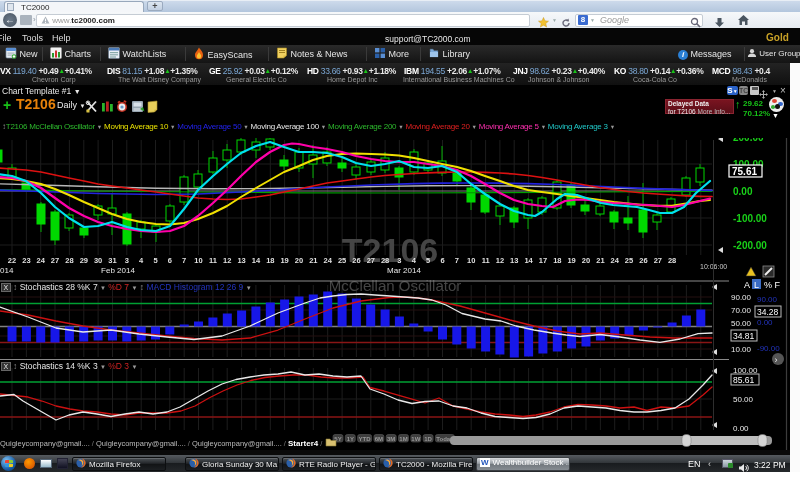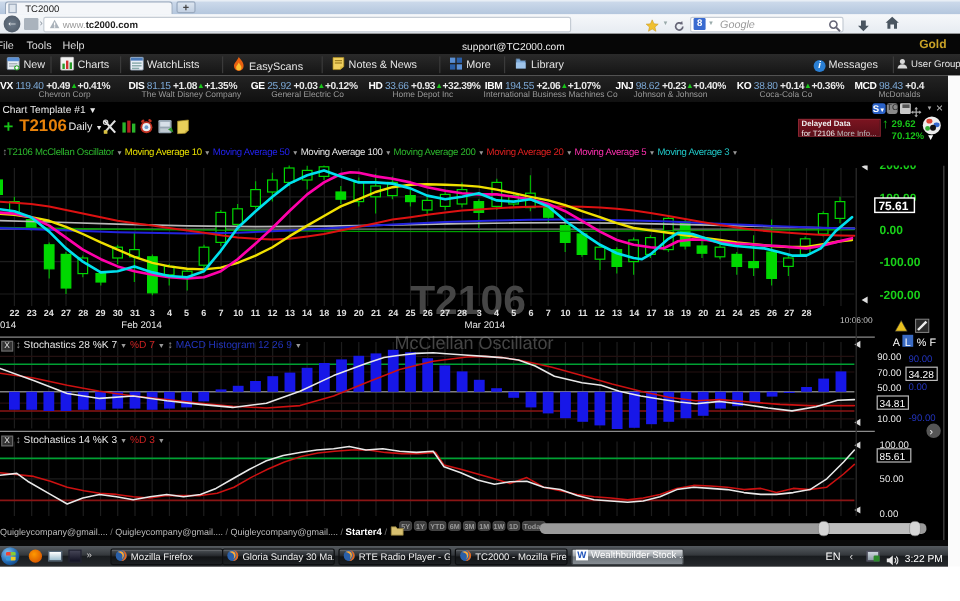--- a/index.html
+++ b/index.html
@@ -4,21 +4,21 @@
 body{width:800px;height:501px;overflow:hidden;background:#fff;font-family:"Liberation Sans",sans-serif}
 #page{position:relative;width:800px;height:501px;background:#fff}
 .abs{position:absolute}
 
 #tabbar{left:0;top:0;width:800px;height:12px;background:linear-gradient(#cddaeb,#b3c6dd);border-top:1px solid #e8eef5}
 #tab1{left:4px;top:1px;width:140px;height:11px;background:#f4f6f9;border:1px solid #98a8bc;border-bottom:none;border-radius:3px 3px 0 0;font-size:8px;color:#222;padding:1px 0 0 16px}
 #tabplus{left:147px;top:1px;width:16px;height:10px;background:linear-gradient(#dde6f0,#c2d0e2);border:1px solid #9aaabf;border-radius:2px;color:#444;font-size:9px;line-height:8px;text-align:center;font-weight:bold}
 #navbar{left:0;top:12px;width:800px;height:16px;background:linear-gradient(#f6f8fa,#e6ebf1)}
 #backbtn{left:3px;top:13px;width:14px;height:14px;border-radius:50%;background:radial-gradient(#6d7b8a,#4a5562);color:#fff;font-size:10px;line-height:13px;text-align:center}
 #homeico1{left:20px;top:15px;width:12px;height:10px;background:#aab3bd;border-radius:1px}
-#addr{left:36px;top:13.5px;width:440px;height:13px;background:#fff;border:1px solid #c5ccd4;border-radius:2px;font-size:8px;color:#333;padding:1.5px 0 0 4px}
+#addr{left:36px;top:13.5px;width:494px;height:13px;background:#fff;border:1px solid #c5ccd4;border-radius:2px;font-size:8px;color:#333;padding:1.5px 0 0 4px}
 #searchbox{left:575px;top:13.5px;width:128px;height:13px;background:#fff;border:1px solid #c5ccd4;border-radius:2px}
 
 #menubar{left:0;top:28px;width:800px;height:17px;background:#060606;color:#ddd;font-size:9px}
 #toolbar{left:0;top:45px;width:800px;height:18px;background:linear-gradient(#2a2a2a,#141414);color:#e5e5e5;font-size:9px}
 .tbtn{position:absolute;top:2px;height:14px;line-height:14px;white-space:nowrap}
 .tsep{position:absolute;top:2px;width:1px;height:14px;background:#3a3a3a}
 #ticker{left:0;top:63px;width:800px;height:22px;background:linear-gradient(#232323,#101010);color:#fff}
 .tk{position:absolute;top:3px;font-size:8.5px;font-weight:bold;white-space:nowrap;letter-spacing:-0.3px}
 .tk .px{color:#7ba7d4;font-weight:normal}
 .tk .ch{color:#e8e8e8}
@@ -137,21 +137,21 @@
           <path d="M1 10 a4.5 4 0 0 1 9 0 z" fill="#d8d8d8"></path>
         </svg> User Groups</span>
   </div>
   <div class="abs" id="ticker">
     <span class="tk" style="left:0px">VX <span class="px">119.40</span> <span class="ch">+0.49</span><span class="up tri">▲</span><span class="ch">+0.41%</span></span>
     <span class="tkc" style="left:32px">Chevron Corp</span>
     <span class="tk" style="left:107px">DIS <span class="px">81.15</span> <span class="ch">+1.08</span><span class="up tri">▲</span><span class="ch">+1.35%</span></span>
     <span class="tkc" style="left:118px">The Walt Disney Company</span>
     <span class="tk" style="left:209px">GE <span class="px">25.92</span> <span class="ch">+0.03</span><span class="up tri">▲</span><span class="ch">+0.12%</span></span>
     <span class="tkc" style="left:226px">General Electric Co</span>
-    <span class="tk" style="left:307px">HD <span class="px">33.66</span> <span class="ch">+0.93</span><span class="up tri">▲</span><span class="ch">+32.39%</span></span>
+    <span class="tk" style="left:307px">HD <span class="px">33.66</span> <span class="ch">+0.93</span><span class="up tri">▲</span><span class="ch">+1.18%</span></span>
     <span class="tkc" style="left:327px">Home Depot Inc</span>
     <span class="tk" style="left:404px">IBM <span class="px">194.55</span> <span class="ch">+2.06</span><span class="up tri">▲</span><span class="ch">+1.07%</span></span>
     <span class="tkc" style="left:403px">International Business Machines Co</span>
     <span class="tk" style="left:513px">JNJ <span class="px">98.62</span> <span class="ch">+0.23</span><span class="up tri">▲</span><span class="ch">+0.40%</span></span>
     <span class="tkc" style="left:528px">Johnson &amp; Johnson</span>
     <span class="tk" style="left:614px">KO <span class="px">38.80</span> <span class="ch">+0.14</span><span class="up tri">▲</span><span class="ch">+0.36%</span></span>
     <span class="tkc" style="left:633px">Coca-Cola Co</span>
     <span class="tk" style="left:712px">MCD <span class="px">98.43</span> <span class="ch">+0.4</span></span>
     <span class="tkc" style="left:732px">McDonalds</span>
   </div>
@@ -671,21 +671,21 @@
   <div class="abs" id="taskbar"></div>
   <div class="abs" style="left:1px;top:456px;width:15px;height:15px;border-radius:50%;background:radial-gradient(circle at 35% 30%,#7ec0f0,#1a5fa8 60%,#0a3058)"></div>
   <div class="abs" style="left:4.5px;top:459.5px;width:4px;height:3.5px;background:#e43;border-radius:1px 0 0 0"></div>
   <div class="abs" style="left:9px;top:459.5px;width:4px;height:3.5px;background:#8c3;border-radius:0 1px 0 0"></div>
   <div class="abs" style="left:4.5px;top:463.5px;width:4px;height:3.5px;background:#39d;border-radius:0 0 0 1px"></div>
   <div class="abs" style="left:9px;top:463.5px;width:4px;height:3.5px;background:#ec2;border-radius:0 0 1px 0"></div>
   <div class="abs" style="left:24px;top:458px;width:11px;height:11px;border-radius:50%;background:radial-gradient(circle at 40% 35%,#f90,#c40)"></div>
   <div class="abs" style="left:40px;top:459px;width:12px;height:9px;background:linear-gradient(#fff,#9bc);border:1px solid #567"></div>
   <div class="abs" style="left:57px;top:458px;width:11px;height:11px;background:linear-gradient(#445,#112);border:1px solid #223"></div>
   <div class="abs" style="left:72px;top:458px;color:#ccc;font-size:8px">»</div>
-  <div class="taskbtn dark" style="left:92px;width:94px"><svg width="10" height="10" viewBox="0 0 10 10" style="vertical-align:-1.5px;margin:0 3px">
+  <div class="taskbtn dark" style="left:72px;width:94px"><svg width="10" height="10" viewBox="0 0 10 10" style="vertical-align:-1.5px;margin:0 3px">
         <circle cx="5" cy="5" r="4.6" fill="#2a5fa8"></circle>
         <path d="M5 0.4 a4.6 4.6 0 0 1 4.6 4.6 a4.6 4.6 0 0 1 -4.6 4.6 C7 8 8.2 6.5 8 4.5 C7.6 2 6.5 1 5 0.4 z" fill="#e86818"></path>
         <path d="M2 2 C3.5 1 6 1.2 7 3 C7.8 4.8 7 7 5.5 8 C6.5 6 6.2 4 5 3.2 C4 2.5 3 2.2 2 2 z" fill="#f8a838"></path>
       </svg>Mozilla Firefox</div>
   <div class="taskbtn dark" style="left:185px;width:94px"><svg width="10" height="10" viewBox="0 0 10 10" style="vertical-align:-1.5px;margin:0 3px">
         <circle cx="5" cy="5" r="4.6" fill="#2a5fa8"></circle>
         <path d="M5 0.4 a4.6 4.6 0 0 1 4.6 4.6 a4.6 4.6 0 0 1 -4.6 4.6 C7 8 8.2 6.5 8 4.5 C7.6 2 6.5 1 5 0.4 z" fill="#e86818"></path>
         <path d="M2 2 C3.5 1 6 1.2 7 3 C7.8 4.8 7 7 5.5 8 C6.5 6 6.2 4 5 3.2 C4 2.5 3 2.2 2 2 z" fill="#f8a838"></path>
       </svg>Gloria Sunday 30 Ma...</div>
   <div class="taskbtn dark" style="left:282px;width:94px"><svg width="10" height="10" viewBox="0 0 10 10" style="vertical-align:-1.5px;margin:0 3px">

